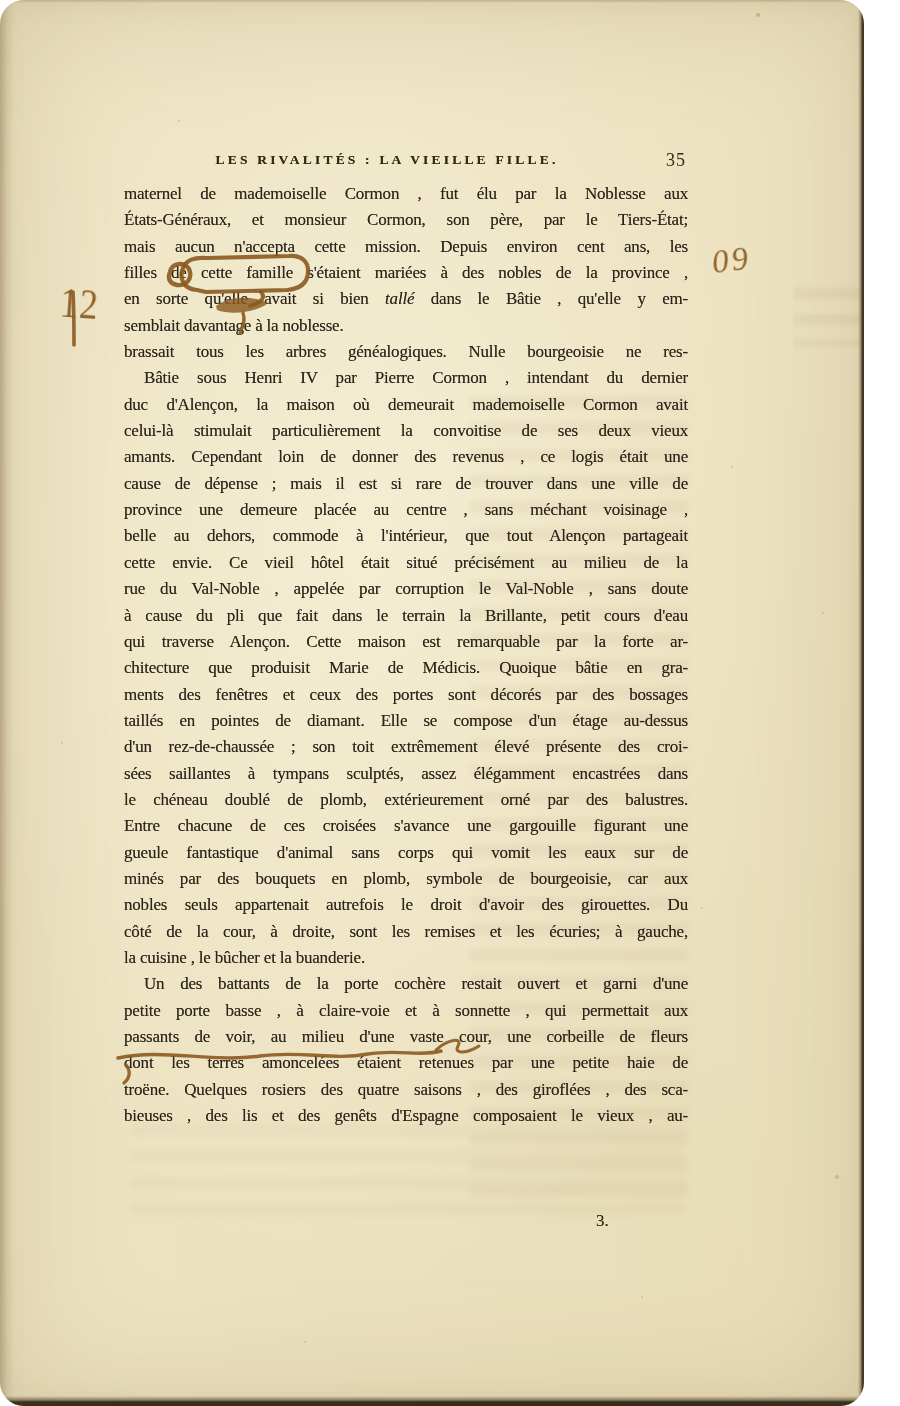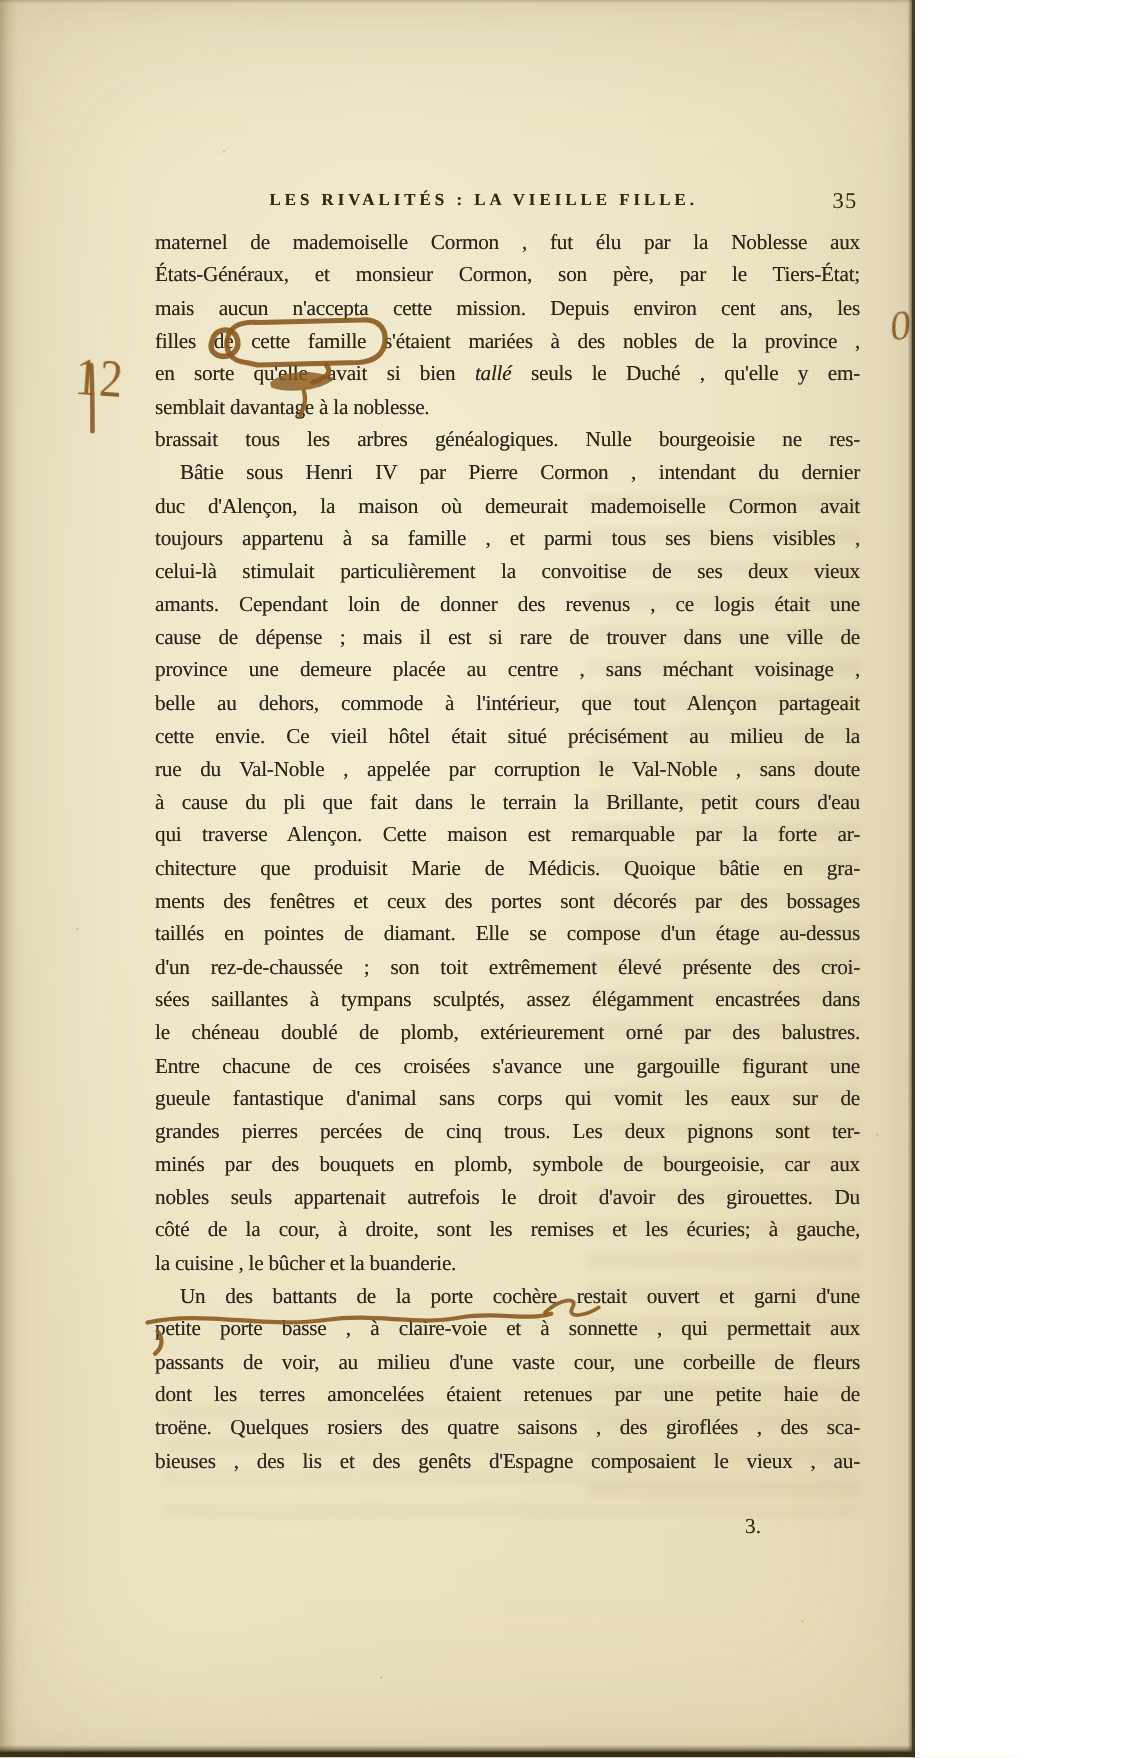--- a/index.html
+++ b/index.html
@@ -1,23 +1,24 @@
 <!DOCTYPE html>
 <html style="--paper: #ece2c1; --text: #2c241a; --ink: #8a5a1f;"><head>
 <meta charset="utf-8">
 <style>
   html,body { margin:0; padding:0; }
   body { width:900px; height:1406px; font-family:"Liberation Serif","DejaVu Serif",serif; }
 
   .page {
-    position:relative; width:732px; height:1406px; overflow:hidden;
+    position:relative; width:864px; height:1406px; overflow:hidden;
     background-color:var(--paper,#ece2c1);
     background-image:
       radial-gradient(ellipse at 42% 38%, rgba(255,251,232,.45), rgba(255,251,232,0) 62%),
       radial-gradient(ellipse at 85% 90%, rgba(205,180,120,.10), rgba(205,180,120,0) 55%);
+    border-radius: 24px;
   }
   .vignette { position:absolute; inset:0; pointer-events:none;
     box-shadow: inset 0 0 130px rgba(128,102,55,.20), inset 0 0 28px rgba(128,102,55,.10); }
 
   .edge-left  { position:absolute; left:0; top:0; width:14px; height:100%;
     background:linear-gradient(90deg, rgba(112,90,50,.34), rgba(112,90,50,.10) 7px, rgba(112,90,50,0)); }
   .edge-right { position:absolute; right:0; top:0; width:6px; height:100%;
     background:linear-gradient(270deg, #3a3322 0 2px, rgba(58,51,34,.45) 3px, rgba(58,51,34,0)); }
   .edge-bottom{ position:absolute; left:0; bottom:0; width:100%; height:10px;
     background:linear-gradient(0deg, #2d2716 0 4px, rgba(45,39,22,.5) 6px, rgba(45,39,22,0)); }
@@ -87,46 +88,44 @@
     <span class="rh-title">LES RIVALITÉS : LA VIEILLE FILLE.</span>
     <span class="rh-folio">35</span>
   </div>
 
   <div class="text-block" id="text-block">
       <div class="para">
         <div class="line"><span>maternel de mademoiselle Cormon , fut élu par la Noblesse aux</span></div>
         <div class="line"><span>États-Généraux, et monsieur Cormon, son père, par le Tiers-État;</span></div>
         <div class="line"><span>mais aucun n'accepta cette mission. Depuis environ cent ans, les</span></div>
         <div class="line"><span>filles de cette famille s'étaient mariées à des nobles de la province ,</span></div>
-        <div class="line"><span>en sorte qu'elle avait si bien </span><span class="it">tallé</span><span> seuls le Duché , qu'elle y em-</span></div>
+        <div class="line"><span>en sorte qu'elle avait si bien </span><span class="it">tallé</span><span> dans le Bâtie , qu'elle y em-</span></div>
         <div class="line end"><span>semblait davantage à la noblesse.</span></div>
         <div class="line"><span>brassait tous les arbres généalogiques. Nulle bourgeoisie ne res-</span></div>
       </div>
       <div class="para indent">
         <div class="line"><span>Bâtie sous Henri IV par Pierre Cormon , intendant du dernier</span></div>
         <div class="line"><span>duc d'Alençon, la maison où demeurait mademoiselle Cormon avait</span></div>
-        <div class="line"><span>toujours appartenu à sa famille , et parmi tous ses biens visibles ,</span></div>
         <div class="line"><span>celui-là stimulait particulièrement la convoitise de ses deux vieux</span></div>
         <div class="line"><span>amants. Cependant loin de donner des revenus , ce logis était une</span></div>
         <div class="line"><span>cause de dépense ; mais il est si rare de trouver dans une ville de</span></div>
         <div class="line"><span>province une demeure placée au centre , sans méchant voisinage ,</span></div>
         <div class="line"><span>belle au dehors, commode à l'intérieur, que tout Alençon partageait</span></div>
         <div class="line"><span>cette envie. Ce vieil hôtel était situé précisément au milieu de la</span></div>
         <div class="line"><span>rue du Val-Noble , appelée par corruption le Val-Noble , sans doute</span></div>
         <div class="line"><span>à cause du pli que fait dans le terrain la Brillante, petit cours d'eau</span></div>
         <div class="line"><span>qui traverse Alençon. Cette maison est remarquable par la forte ar-</span></div>
         <div class="line"><span>chitecture que produisit Marie de Médicis. Quoique bâtie en gra-</span></div>
         <div class="line"><span>ments des fenêtres et ceux des portes sont décorés par des bossages</span></div>
         <div class="line"><span>taillés en pointes de diamant. Elle se compose d'un étage au-dessus</span></div>
         <div class="line"><span>d'un rez-de-chaussée ; son toit extrêmement élevé présente des croi-</span></div>
         <div class="line"><span>sées saillantes à tympans sculptés, assez élégamment encastrées dans</span></div>
         <div class="line"><span>le chéneau doublé de plomb, extérieurement orné par des balustres.</span></div>
         <div class="line"><span>Entre chacune de ces croisées s'avance une gargouille figurant une</span></div>
         <div class="line"><span>gueule fantastique d'animal sans corps qui vomit les eaux sur de</span></div>
-        <div class="line"><span>grandes pierres percées de cinq trous. Les deux pignons sont ter-</span></div>
         <div class="line"><span>minés par des bouquets en plomb, symbole de bourgeoisie, car aux</span></div>
         <div class="line"><span>nobles seuls appartenait autrefois le droit d'avoir des girouettes. Du</span></div>
         <div class="line"><span>côté de la cour, à droite, sont les remises et les écuries; à gauche,</span></div>
         <div class="line end"><span>la cuisine , le bûcher et la buanderie.</span></div>
       </div>
       <div class="para indent">
         <div class="line"><span>Un des battants de la porte cochère restait ouvert et garni d'une</span></div>
         <div class="line"><span>petite porte basse , à claire-voie et à sonnette , qui permettait aux</span></div>
         <div class="line"><span>passants de voir, au milieu d'une vaste cour, une corbeille de fleurs</span></div>
         <div class="line"><span>dont les terres amoncelées étaient retenues par une petite haie de</span></div>

